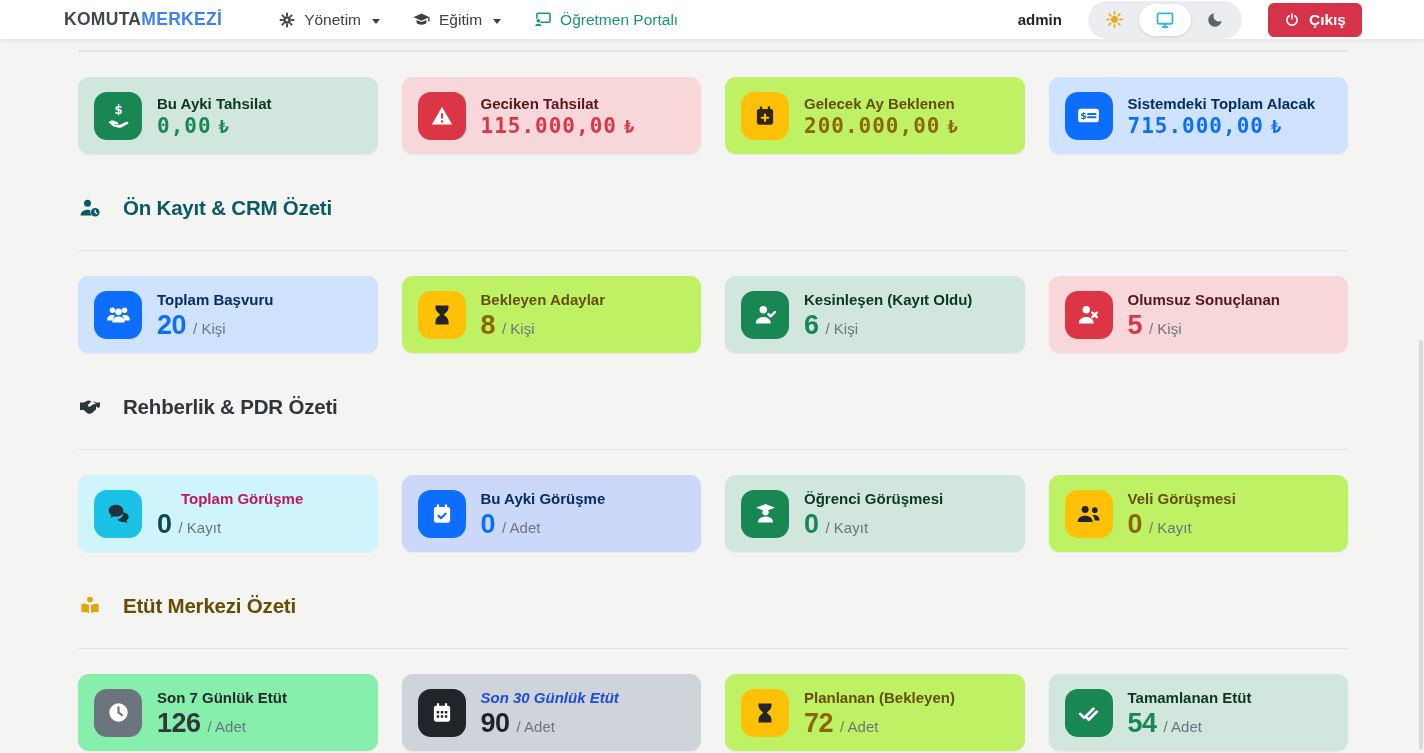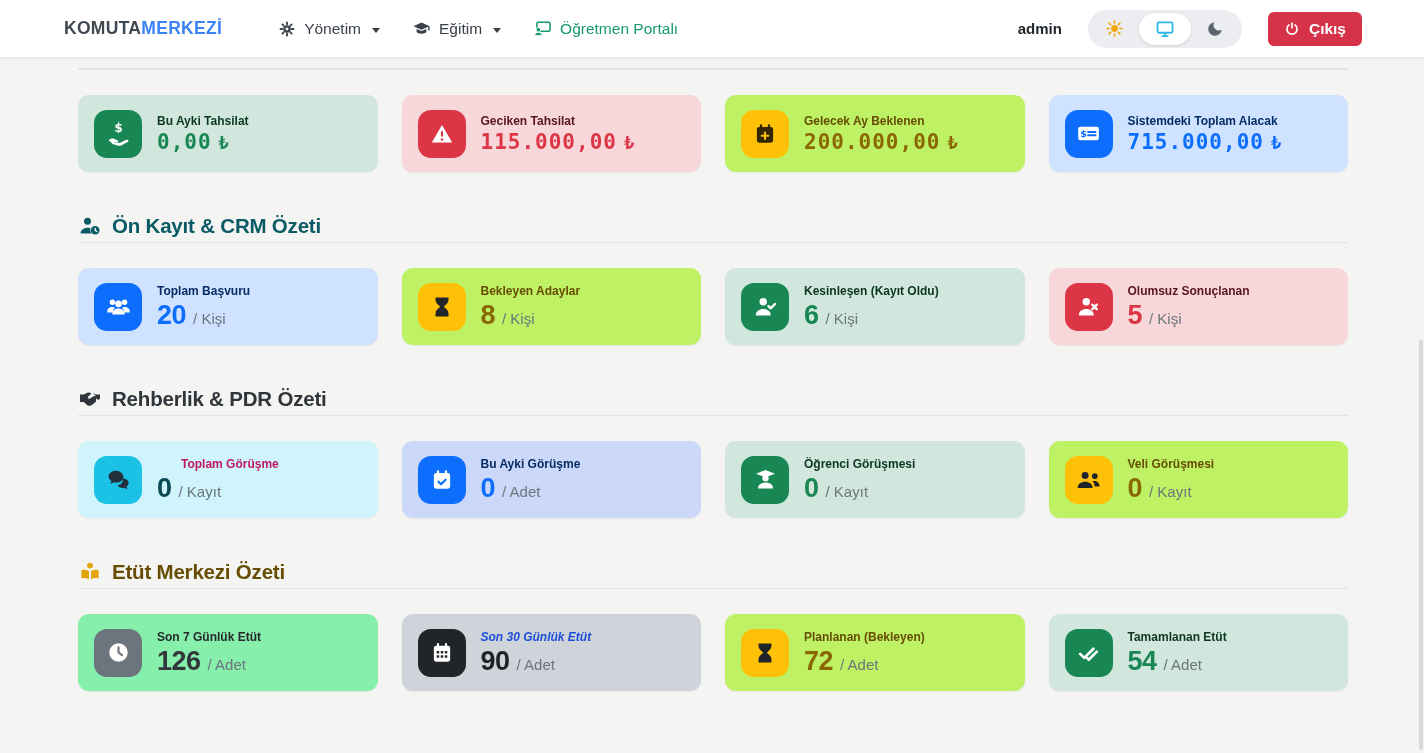--- a/index.html
+++ b/index.html
@@ -5,21 +5,21 @@
   * { box-sizing: border-box; }
   html,body { margin:0; padding:0; }
   body {
     width:1424px; height:753px; overflow:hidden;
     background:#f4f4f2;
     font-family:"Liberation Sans", sans-serif;
     position:relative;
   }
   
   .navbar {
-    height:57px; background:#ffffff;
+    height:39px; background:#ffffff;
     display:flex; align-items:center;
     padding:0 62px 0 64px;
     box-shadow:0 2px 4px rgba(0,0,0,.06);
     position:relative; z-index:5;
   }
   .brand { font-size:17.5px; font-weight:600; letter-spacing:.3px; margin-right:24px; white-space:nowrap; }
   .brand .p1 { color:#3f4750; }
   .brand .p2 { color:#3b82f6; }
   .nav-btn-home {
     background:#1b6ef3; color:#fff; border:none; border-radius:9px;
@@ -49,37 +49,37 @@
     background:#d6334a; color:#fff; border:none; border-radius:6px;
     padding:8px 16px; font-weight:700; font-size:15.5px;
     display:flex; align-items:center; gap:9px; cursor:pointer; font-family:inherit;
   }
   
   .content { padding:0 76px 0 78px; }
   .top-divider { margin-top:11px; height:2px; background:#e3e3e2; border-radius:1px; }
   .cards-row { display:grid; grid-template-columns:repeat(4,1fr); gap:24px; }
   .row-first { margin-top:25px; }
   section { margin-top:42px; }
-  .section-head { display:flex; align-items:center; gap:10px; padding-bottom:4px; border-bottom:1px solid #e0e2e3; }
+  .section-head { display:flex; align-items:center; gap:21px; padding-bottom:30px; border-bottom:1px solid #e0e2e3; }
   .section-head h2 { margin:0; font-size:20.5px; font-weight:700; letter-spacing:-.2px; }
   .section-head + .cards-row { margin-top:25px; }
   .sec-crm h2 { color:#0a5a66; }
   .sec-pdr h2 { color:#2f353b; }
   .sec-etut h2 { color:#664d03; }
   
   .card {
     height:77px; border-radius:11px; padding:0 16px;
     display:flex; align-items:center; gap:15px;
     box-shadow:0 1px 2px rgba(40,40,40,.06);
   }
   .card-icon {
     width:48px; height:48px; border-radius:13px; flex:none;
     display:flex; align-items:center; justify-content:center;
   }
-  .card-label { font-size:12px; font-weight:700; margin-bottom:4px; white-space:nowrap; }
+  .card-label { font-size:15px; font-weight:700; margin-bottom:4px; white-space:nowrap; }
   .card-value { display:flex; align-items:baseline; gap:7px; }
   .num { font-size:27px; font-weight:700; line-height:1; letter-spacing:-.5px; }
   .num.mono { font-family:"DejaVu Sans Mono", monospace; font-size:21px; letter-spacing:1px; }
   .unit-mono { font-family:"DejaVu Sans Mono", monospace; font-size:17px; font-weight:700; }
   .unit-slash { font-size:15px; color:#6c757d; font-weight:400; }
   
   .c-success { background:#d1e7dd; }  .c-success .card-icon { background:#198754; }
   .c-success .card-label { color:#0a3622; } .c-success .num,.c-success .unit-mono { color:#198754; }
   .c-danger { background:#f8d7da; }   .c-danger .card-icon { background:#dc3545; }
   .c-danger .card-label { color:#58151c; } .c-danger .num,.c-danger .unit-mono { color:#dc3545; }

